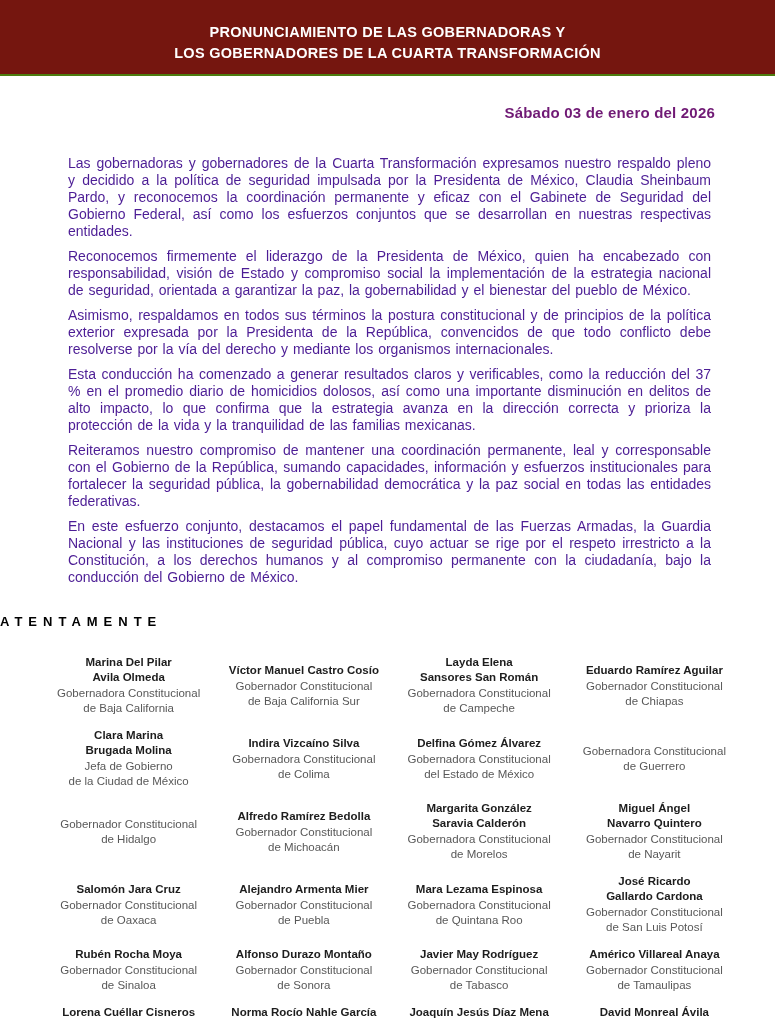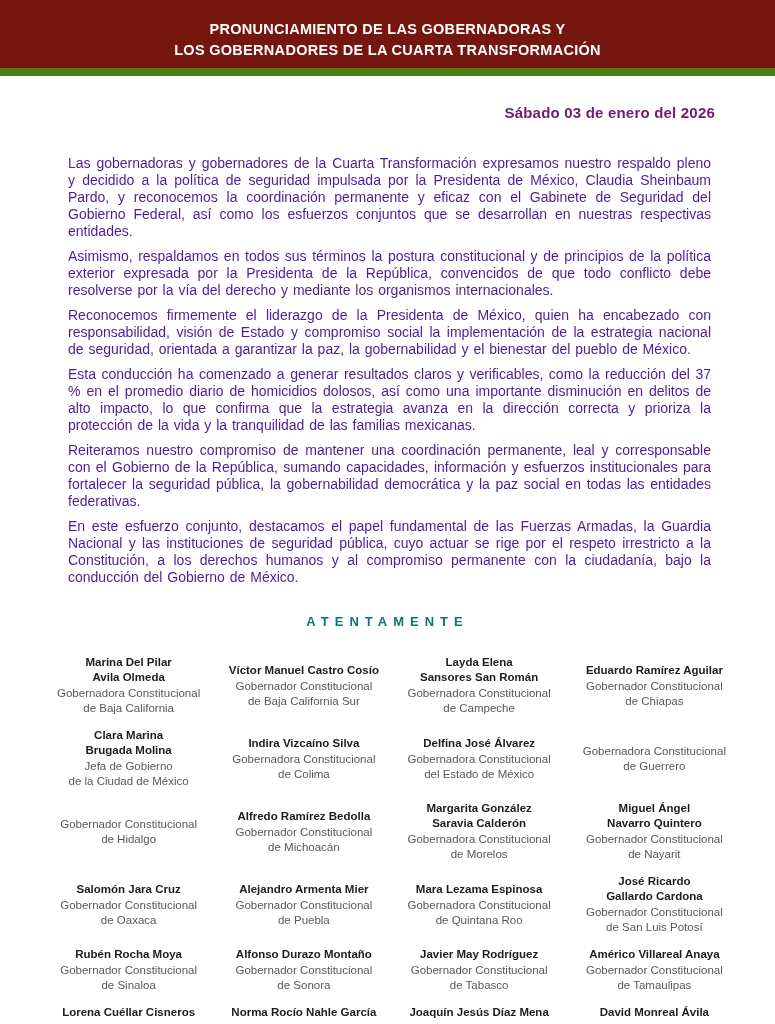--- a/index.html
+++ b/index.html
@@ -13,21 +13,21 @@
     height: 1024px;
     background: #ffffff;
     overflow: hidden;
     font-family: "Liberation Sans", sans-serif;
     -webkit-font-smoothing: antialiased;
   }
   .header-band {
     width: 100%;
     height: 76px;
     background: #75160f;
-    border-bottom: 8px solid #4d7c0f;
+    border-bottom: 2px solid #4d7c0f;
     box-sizing: border-box;
     display: flex;
     flex-direction: column;
     justify-content: center;
     align-items: center;
     padding-top: 12px;
   }
   .header-band .title-line {
     color: #ffffff;
     font-weight: 700;
@@ -51,25 +51,25 @@
   .body-copy p {
     margin: 0 0 8px 0;
     font-size: 14px;
     line-height: 17px;
     text-align: justify;
     color: #4c1d95;
     word-spacing: 1px;
   }
   .closing {
     margin-top: 28px;
-    text-align: center;
+    text-align: left;
     font-size: 13px;
     font-weight: 700;
     letter-spacing: 6px;
-    color: #0f766e;
+    color: #000000;
   }
   .signatures {
     margin: 26px 38px 0 46px;
     display: grid;
     grid-template-columns: repeat(4, 1fr);
     column-gap: 10px;
     row-gap: 12px;
     align-items: center;
   }
   .sig-cell {
@@ -97,22 +97,22 @@
 
   <div class="header-band">
     <div class="title-line">PRONUNCIAMIENTO DE LAS GOBERNADORAS Y</div>
     <div class="title-line">LOS GOBERNADORES DE LA CUARTA TRANSFORMACIÓN</div>
   </div>
 
   <div class="date-line">Sábado 03 de enero del 2026</div>
 
   <div class="body-copy">
     <p>Las gobernadoras y gobernadores de la Cuarta Transformación expresamos nuestro respaldo pleno y decidido a la política de seguridad impulsada por la Presidenta de México, Claudia Sheinbaum Pardo, y reconocemos la coordinación permanente y eficaz con el Gabinete de Seguridad del Gobierno Federal, así como los esfuerzos conjuntos que se desarrollan en nuestras respectivas entidades.</p>
+    <p>Reconocemos firmemente el liderazgo de la Presidenta de México, quien ha encabezado con responsabilidad, visión de Estado y compromiso social la implementación de la estrategia nacional de seguridad, orientada a garantizar la paz, la gobernabilidad y el bienestar del pueblo de México.</p>
     <p>Asimismo, respaldamos en todos sus términos la postura constitucional y de principios de la política exterior expresada por la Presidenta de la República, convencidos de que todo conflicto debe resolverse por la vía del derecho y mediante los organismos internacionales.</p>
-    <p>Reconocemos firmemente el liderazgo de la Presidenta de México, quien ha encabezado con responsabilidad, visión de Estado y compromiso social la implementación de la estrategia nacional de seguridad, orientada a garantizar la paz, la gobernabilidad y el bienestar del pueblo de México.</p>
     <p>Esta conducción ha comenzado a generar resultados claros y verificables, como la reducción del 37 % en el promedio diario de homicidios dolosos, así como una importante disminución en delitos de alto impacto, lo que confirma que la estrategia avanza en la dirección correcta y prioriza la protección de la vida y la tranquilidad de las familias mexicanas.</p>
     <p>Reiteramos nuestro compromiso de mantener una coordinación permanente, leal y corresponsable con el Gobierno de la República, sumando capacidades, información y esfuerzos institucionales para fortalecer la seguridad pública, la gobernabilidad democrática y la paz social en todas las entidades federativas.</p>
     <p>En este esfuerzo conjunto, destacamos el papel fundamental de las Fuerzas Armadas, la Guardia Nacional y las instituciones de seguridad pública, cuyo actuar se rige por el respeto irrestricto a la Constitución, a los derechos humanos y al compromiso permanente con la ciudadanía, bajo la conducción del Gobierno de México.</p>
   </div>
 
   <div class="closing">ATENTAMENTE</div>
 
   <div class="signatures">
     <div class="sig-cell">
       <div class="sig-name">Marina Del Pilar
@@ -141,21 +141,21 @@
 Brugada Molina</div>
       <div class="sig-role">Jefa de Gobierno
 de la Ciudad de México</div>
     </div>
     <div class="sig-cell">
       <div class="sig-name">Indira Vizcaíno Silva</div>
       <div class="sig-role">Gobernadora Constitucional
 de Colima</div>
     </div>
     <div class="sig-cell">
-      <div class="sig-name">Delfina José Álvarez</div>
+      <div class="sig-name">Delfina Gómez Álvarez</div>
       <div class="sig-role">Gobernadora Constitucional
 del Estado de México</div>
     </div>
     <div class="sig-cell">
       <div class="sig-role">Gobernadora Constitucional
 de Guerrero</div>
     </div>
     <div class="sig-cell">
       <div class="sig-role">Gobernador Constitucional
 de Hidalgo</div>

